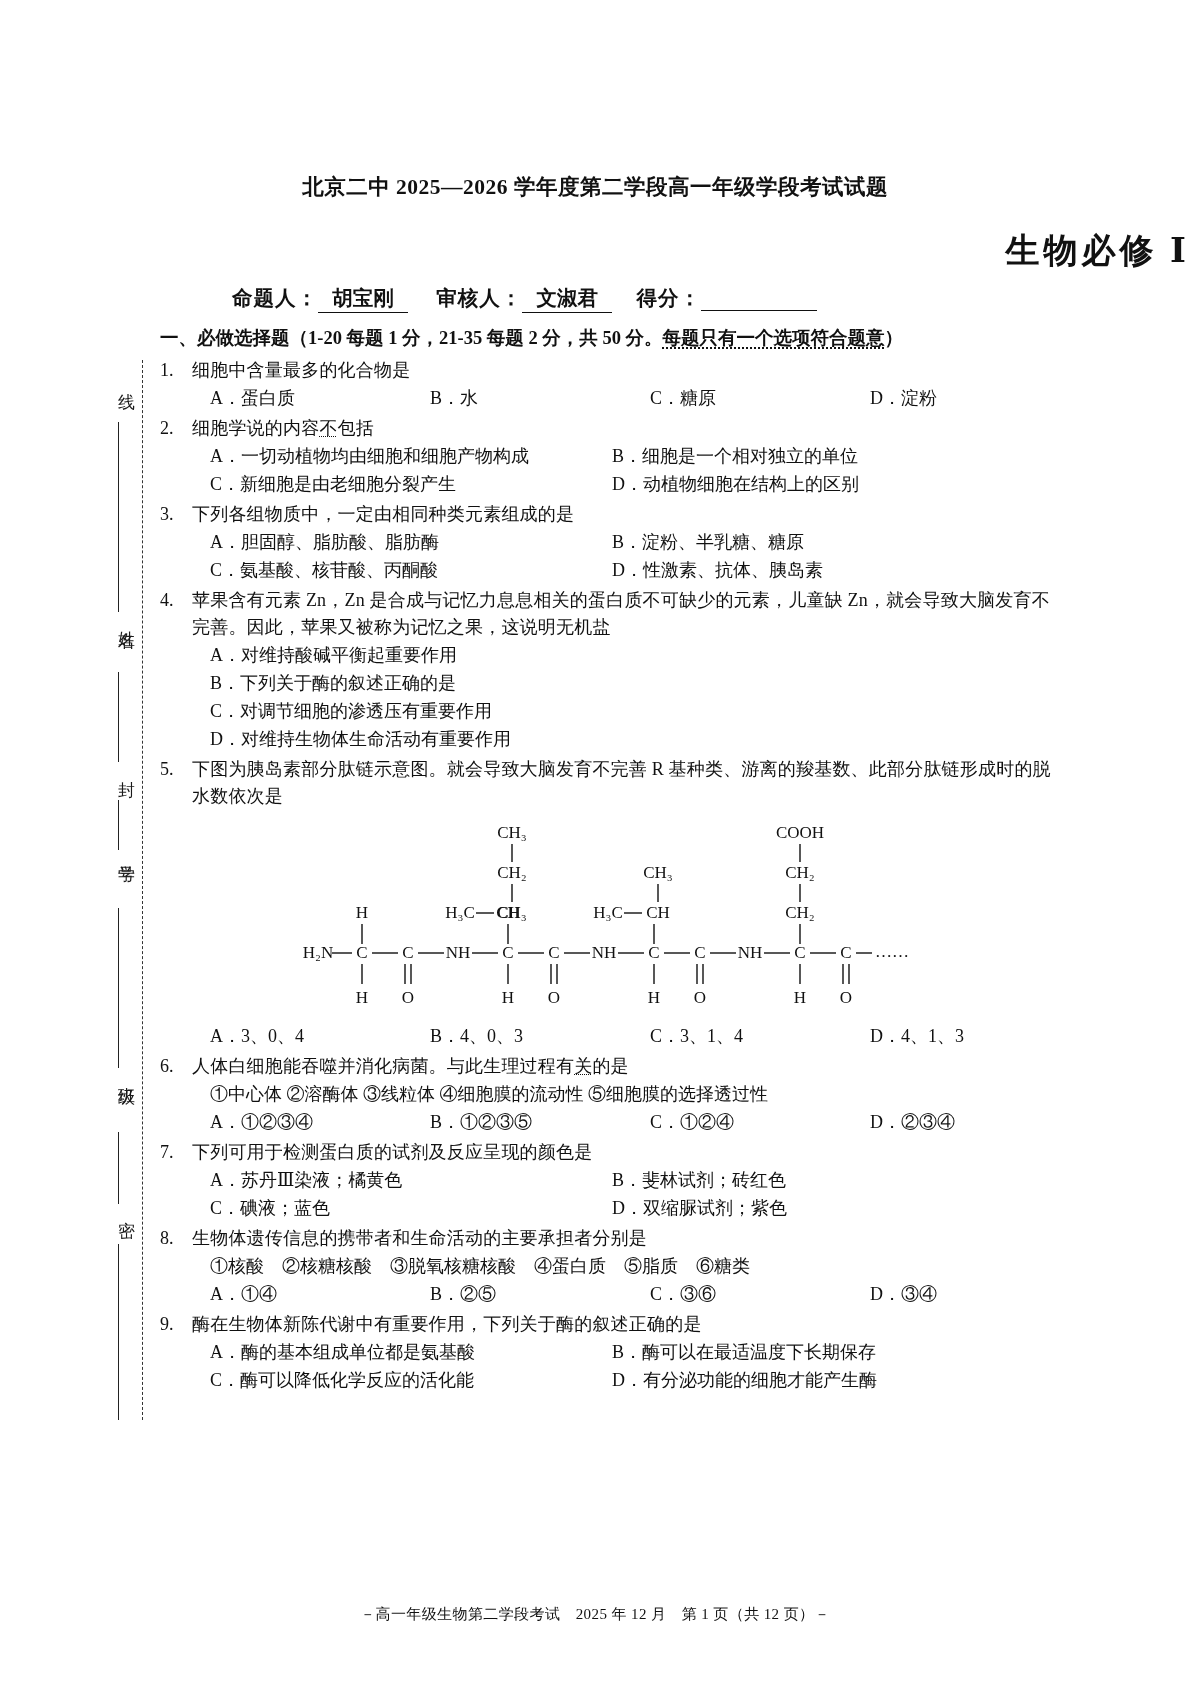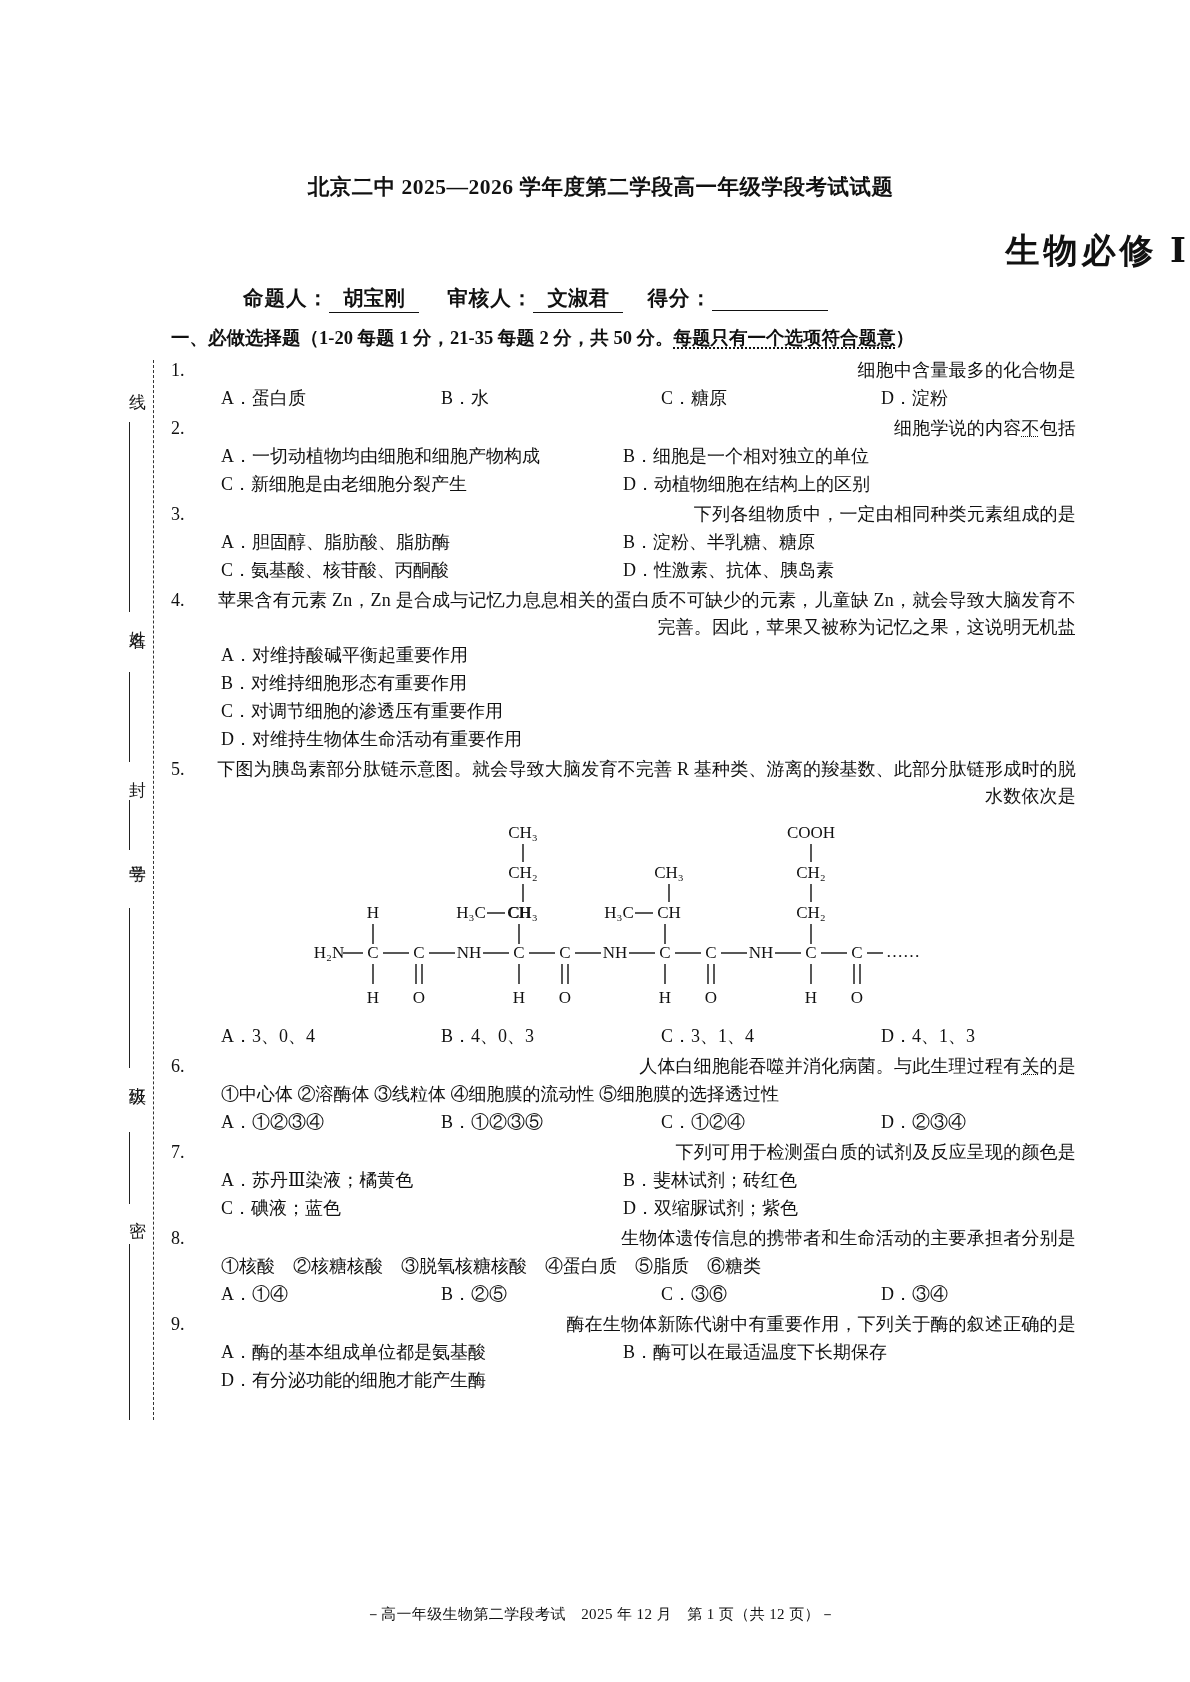--- a/index.html
+++ b/index.html
@@ -12,21 +12,20 @@
     height: 1682px;
     position: relative;
     font-family: "Liberation Serif", "DejaVu Serif", serif;
     color: #111;
     overflow: hidden;
   }
 
   .page {
     position: absolute;
     inset: 0;
-    margin-left: 11px;
   }
 
   
   .seal-col {
     position: absolute;
     left: 96px;
     top: 360px;
     width: 64px;
     height: 1060px;
   }
@@ -137,21 +136,20 @@
   .q-num {
     width: 32px;
     flex: 0 0 32px;
     font-size: 18px;
     font-family: "Liberation Serif", "DejaVu Serif", serif;
   }
   .q-text {
     flex: 1;
     font-size: 18px;
     letter-spacing: 0.2px;
-    text-align: right;
   }
   .dot-u {
     text-decoration: underline;
     text-decoration-style: dotted;
     text-decoration-thickness: 1.4px;
     text-underline-offset: 2px;
   }
   .opts {
     margin-left: 50px;
     line-height: 28px;
@@ -275,21 +273,21 @@
       <div class="q">
         <div class="q-stem">
           <span class="q-num">4.</span>
           <span class="q-text">苹果含有元素 Zn，Zn 是合成与记忆力息息相关的蛋白质不可缺少的元素，儿童缺 Zn，就会导致大脑发育不完善。因此，苹果又被称为记忆之果，这说明无机盐</span>
         </div>
         <div class="opts">
           <div class="opt-row full">
             <div class="opt">A．对维持酸碱平衡起重要作用</div>
           </div>
           <div class="opt-row full">
-            <div class="opt">B．对维持细胞形态有重要作用</div>
+            <div class="opt">B．下列关于酶的叙述正确的是</div>
           </div>
           <div class="opt-row full">
             <div class="opt">C．对调节细胞的渗透压有重要作用</div>
           </div>
           <div class="opt-row full">
             <div class="opt">D．对维持生物体生命活动有重要作用</div>
           </div>
         </div>
       </div>
       <div class="q">
@@ -428,20 +426,21 @@
         <div class="q-stem">
           <span class="q-num">9.</span>
           <span class="q-text">酶在生物体新陈代谢中有重要作用，下列关于酶的叙述正确的是</span>
         </div>
         <div class="opts">
           <div class="opt-row cols2">
             <div class="opt">A．酶的基本组成单位都是氨基酸</div>
             <div class="opt">B．酶可以在最适温度下长期保存</div>
           </div>
           <div class="opt-row cols2">
+            <div class="opt">C．酶可以降低化学反应的活化能</div>
             <div class="opt">D．有分泌功能的细胞才能产生酶</div>
           </div>
         </div>
       </div>
     </div>
 
   <div class="footer">－高一年级生物第二学段考试　2025 年 12 月　第 1 页（共 12 页）－</div>
 </div>
 
 </body></html>

